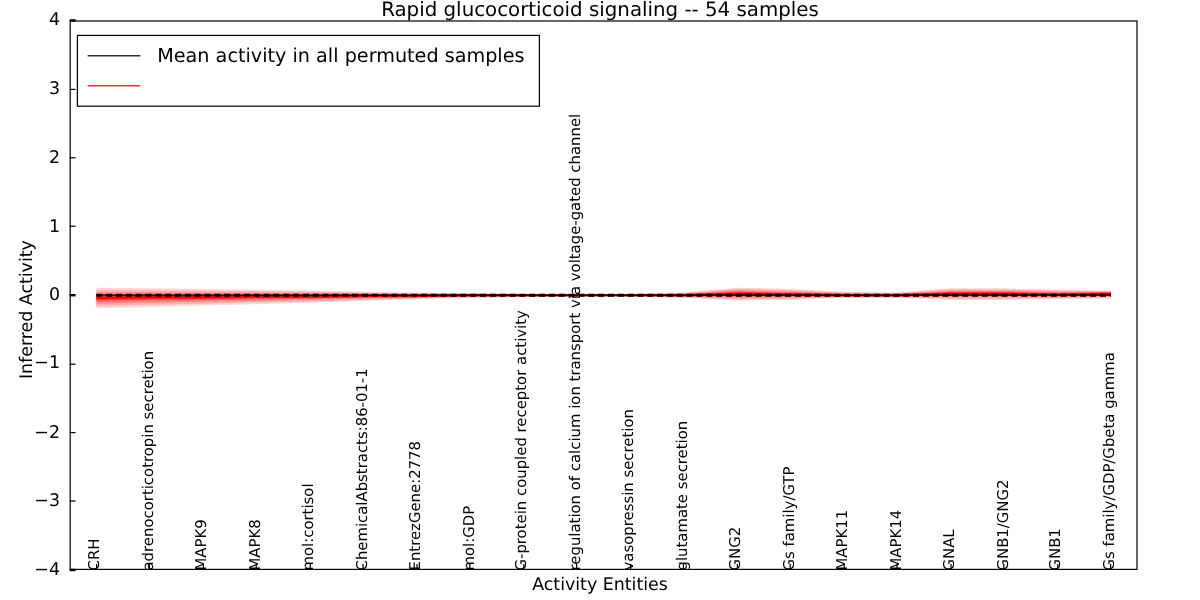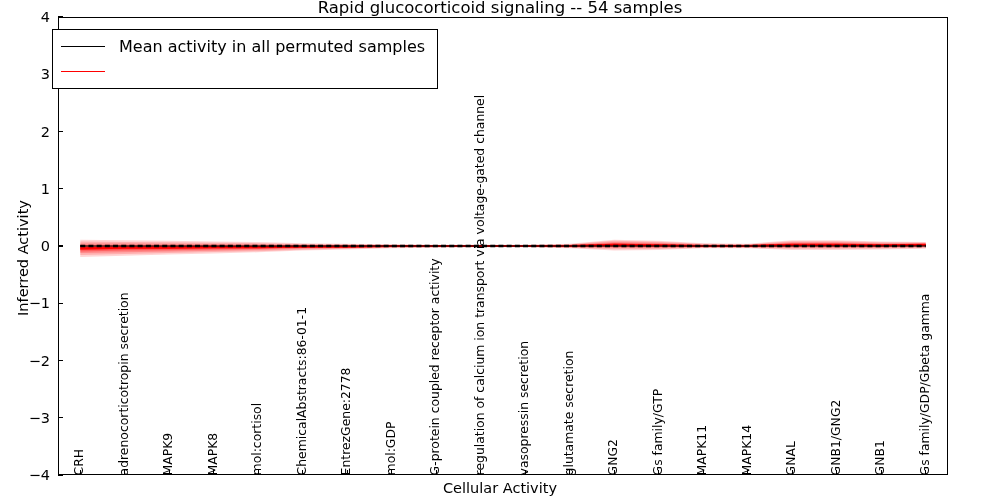--- a/index.html
+++ b/index.html
@@ -98,21 +98,21 @@
     z-index:4;
   }
 
   
   .band-svg{position:absolute;left:0;top:0;width:890px;height:458px;}
   .line-svg{position:absolute;left:0;top:0;width:890px;height:458px;}
 
   
   .legend{
     position:absolute;
-    left:52px;top:29px;
+    left:64px;top:29px;
     border:1.1px solid #000;
     background:#fff;
     padding:4px 12px 4px 8px;
     z-index:7;
   }
   .legend-row{
     display:flex;
     align-items:center;
     height:25px;
   }
@@ -197,21 +197,21 @@
       <div class="xtick-mark" style="left: 791.65px;"></div>
       <div class="xtick-label" style="left: 797.25px; bottom: 25px;">GNAL</div>
       <div class="xtick-mark" style="left: 836.15px;"></div>
       <div class="xtick-label" style="left: 841.75px; bottom: 25px;">GNB1/GNG2</div>
       <div class="xtick-mark" style="left: 880.65px;"></div>
       <div class="xtick-label" style="left: 886.25px; bottom: 25px;">GNB1</div>
       <div class="xtick-mark" style="left: 925.15px;"></div>
       <div class="xtick-label" style="left: 930.75px; bottom: 25px;">Gs family/GDP/Gbeta gamma</div>
     </div>
 
-  <div class="xlabel-axis">Cellular Activity</div>
+  <div class="xlabel-axis">Activity Entities</div>
 
   <div class="axes-clip">
     <svg class="band-svg" id="band-svg" viewBox="0 0 890 458" preserveAspectRatio="none">
         <path d="M22.25,222.70 L66.75,223.28 L111.25,223.85 L155.75,224.42 L200.25,224.99 L244.75,226.14 L289.25,226.71 L333.75,227.28 L378.25,227.85 L422.75,227.85 L467.25,227.85 L511.75,226.71 L556.25,222.70 L600.75,223.85 L645.25,226.14 L689.75,226.71 L734.25,223.28 L778.75,223.28 L823.25,224.42 L867.75,224.99 L867.75,231.86 L823.25,232.43 L778.75,233.01 L734.25,233.01 L689.75,231.29 L645.25,231.29 L600.75,233.01 L556.25,233.58 L511.75,231.29 L467.25,230.14 L422.75,230.14 L378.25,230.72 L333.75,231.29 L289.25,232.43 L244.75,233.58 L200.25,235.30 L155.75,236.44 L111.25,237.59 L66.75,238.73 L22.25,239.88 Z" fill="#ff0000" fill-opacity="0.16" stroke="none"></path>
         <path d="M22.25,224.59 L66.75,224.91 L111.25,225.36 L155.75,225.68 L200.25,226.13 L244.75,226.89 L289.25,227.34 L333.75,227.66 L378.25,228.11 L422.75,228.11 L467.25,228.11 L511.75,227.21 L556.25,223.84 L600.75,224.86 L645.25,226.77 L689.75,227.21 L734.25,224.28 L778.75,224.28 L823.25,225.30 L867.75,225.62 L867.75,230.98 L823.25,231.55 L778.75,231.87 L734.25,231.87 L689.75,230.79 L645.25,230.79 L600.75,232.00 L556.25,232.32 L511.75,230.79 L467.25,229.89 L422.75,229.89 L378.25,230.34 L333.75,230.79 L289.25,231.81 L244.75,232.70 L200.25,234.16 L155.75,235.06 L111.25,236.08 L66.75,236.97 L22.25,237.99 Z" fill="#ff0000" fill-opacity="0.18" stroke="none"></path>
         <path d="M22.25,226.48 L66.75,226.55 L111.25,226.87 L155.75,226.94 L200.25,227.26 L244.75,227.65 L289.25,227.97 L333.75,228.04 L378.25,228.36 L422.75,228.36 L467.25,228.36 L511.75,227.72 L556.25,224.97 L600.75,225.86 L645.25,227.40 L689.75,227.72 L734.25,225.29 L778.75,225.29 L823.25,226.18 L867.75,226.25 L867.75,230.10 L823.25,230.67 L778.75,230.74 L734.25,230.74 L689.75,230.28 L645.25,230.28 L600.75,230.99 L556.25,231.06 L511.75,230.28 L467.25,229.64 L422.75,229.64 L378.25,229.96 L333.75,230.28 L289.25,231.18 L244.75,231.82 L200.25,233.03 L155.75,233.67 L111.25,234.56 L66.75,235.21 L22.25,236.10 Z" fill="#ff0000" fill-opacity="0.22" stroke="none"></path>
         <path d="M22.25,228.20 L66.75,228.04 L111.25,228.24 L155.75,228.08 L200.25,228.29 L244.75,228.34 L289.25,228.54 L333.75,228.38 L378.25,228.59 L422.75,228.59 L467.25,228.59 L511.75,228.18 L556.25,226.00 L600.75,226.78 L645.25,227.97 L689.75,228.18 L734.25,226.21 L778.75,226.21 L823.25,226.98 L867.75,226.82 L867.75,229.30 L823.25,229.87 L778.75,229.71 L734.25,229.71 L689.75,229.82 L645.25,229.82 L600.75,230.08 L556.25,229.92 L511.75,229.82 L467.25,229.41 L422.75,229.41 L378.25,229.62 L333.75,229.82 L289.25,230.60 L244.75,231.02 L200.25,232.00 L155.75,232.41 L111.25,233.19 L66.75,233.60 L22.25,234.38 Z" fill="#ff0000" fill-opacity="0.3" stroke="none"></path>
         <path d="M22.25,229.57 L66.75,229.23 L111.25,229.34 L155.75,229.00 L200.25,229.11 L244.75,228.89 L289.25,229.00 L333.75,228.66 L378.25,228.77 L422.75,228.77 L467.25,228.77 L511.75,228.54 L556.25,226.82 L600.75,227.51 L645.25,228.43 L689.75,228.54 L734.25,226.94 L778.75,226.94 L823.25,227.63 L867.75,227.28 L867.75,228.66 L823.25,229.23 L778.75,228.89 L734.25,228.89 L689.75,229.46 L645.25,229.46 L600.75,229.34 L556.25,229.00 L511.75,229.46 L467.25,229.23 L422.75,229.23 L378.25,229.34 L333.75,229.46 L289.25,230.14 L244.75,230.37 L200.25,231.18 L155.75,231.40 L111.25,232.09 L66.75,232.32 L22.25,233.01 Z" fill="#ff0000" fill-opacity="0.4" stroke="none"></path>
       </svg>
     <svg class="line-svg" id="line-svg" viewBox="0 0 890 458" preserveAspectRatio="none">

